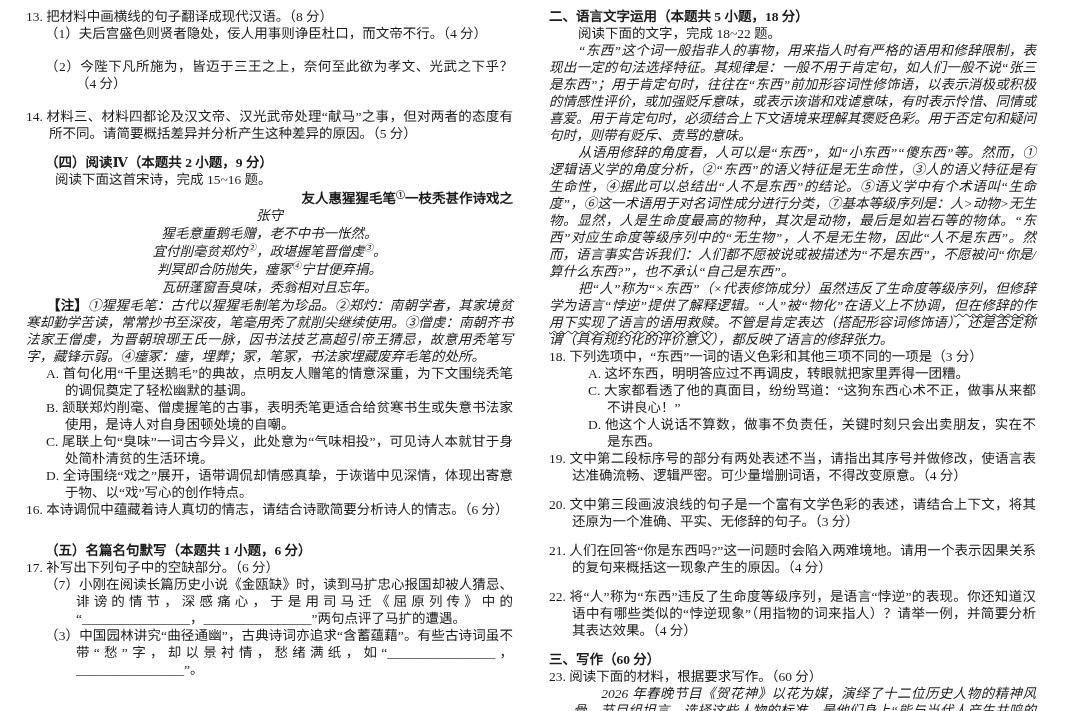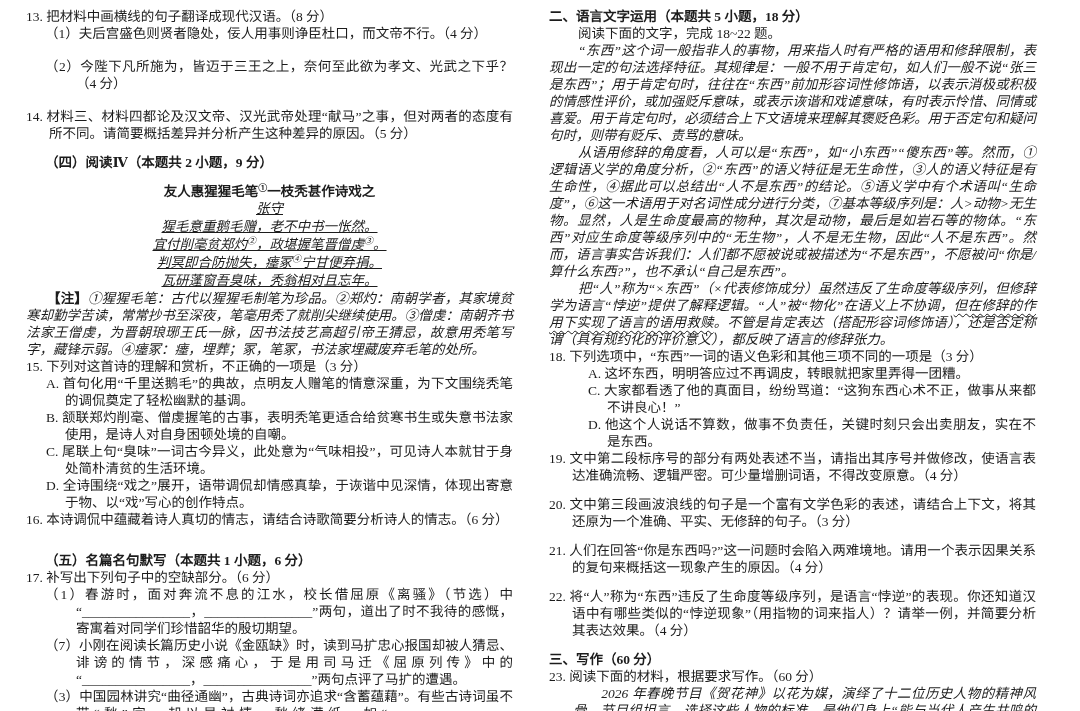--- a/index.html
+++ b/index.html
@@ -19,64 +19,63 @@
   .q{padding-left:23px;text-indent:-23px;}
   
   .sub{margin-left:19px;padding-left:31px;text-indent:-31px;}
   
   .opt{margin-left:20px;padding-left:19px;text-indent:-19px;}
   .optR{margin-left:39px;padding-left:19px;text-indent:-19px;}
   .intro{text-indent:2.15em;}
   .para{text-indent:2.15em;}
   .note{text-indent:1.55em;}
   .note b{font-style:normal;}
-  .poem-title{font-weight:bold;text-align:center;margin-top:12px;}
-  .poem-line{text-align:center;line-height:18px;text-decoration:underline;}
+  .poem-title{font-weight:bold;text-align:right;margin-top:2px;}
+  .poem-line{text-align:center;line-height:18px;}
   .mat{margin-left:24px;text-indent:2.1em;line-height:17.2px;}
   .wavy{text-decoration:underline;text-decoration-style:wavy;text-underline-offset:3px;text-decoration-thickness:1px;}
   
   .gap-ans{margin-bottom:16px;}
   .gap-sm{margin-bottom:24px;}
   .gap-md{margin-bottom:12px;}
   .mt-xs{}
 </style>
 </head>
 <body>
 
 <div class="page">
 
   <div class="col">
     <p class="q">13. 把材料中画横线的句子翻译成现代汉语。（8 分）</p>
     <p class="sub mt-xs gap-ans">（1）夫后宫盛色则贤者隐处，佞人用事则诤臣杜口，而文帝不行。（4 分）</p>
     <p class="sub gap-ans">（2）今陛下凡所施为，皆迈于三王之上，奈何至此欲为孝文、光武之下乎？（4 分）</p>
     <p class="q gap-md">14. 材料三、材料四都论及汉文帝、汉光武帝处理“献马”之事，但对两者的态度有所不同。请简要概括差异并分析产生这种差异的原因。（5 分）</p>
 
     <p class="heading" style="margin-left:19px;">（四）阅读Ⅳ（本题共 2 小题，9 分）</p>
+    <p class="intro">阅读下面这首宋诗，完成 15~16 题。</p>
 
     <div>
       <p class="poem-title"><span>友人惠猩猩毛笔</span><sup>①</sup><span>一枝秃甚作诗戏之</span></p>
       <p class="poem-line kai">张守</p>
       <p class="poem-line kai">猩毛意重鹅毛赠，老不中书一怅然。</p>
       <p class="poem-line kai"><span>宜付削毫贫郑灼</span><sup>②</sup><span>，政堪握笔晋僧虔</span><sup>③</sup><span>。</span></p>
       <p class="poem-line kai"><span>判冥即合防抛失，瘗冢</span><sup>④</sup><span>宁甘便弃捐。</span></p>
       <p class="poem-line kai">瓦研蓬窗吾臭味，秃翁相对且忘年。</p>
     </div>
 
     <p class="note kai"><b>【注】</b><span>①猩猩毛笔：古代以猩猩毛制笔为珍品。②郑灼：南朝学者，其家境贫寒却勤学苦读，常常抄书至深夜，笔毫用秃了就削尖继续使用。③僧虔：南朝齐书法家王僧虔，为晋朝琅琊王氏一脉，因书法技艺高超引帝王猜忌，故意用秃笔写字，藏锋示弱。④瘗冢：瘗，埋葬；冢，笔冢，书法家埋藏废弃毛笔的处所。</span></p>
 
-    <p class="q">15. 下列对这首诗的理解和赏析，不正确的一项是（3 分）</p>
     <p class="opt">A. 首句化用“千里送鹅毛”的典故，点明友人赠笔的情意深重，为下文围绕秃笔的调侃奠定了轻松幽默的基调。</p>
     <p class="opt">B. 颔联郑灼削毫、僧虔握笔的古事，表明秃笔更适合给贫寒书生或失意书法家使用，是诗人对自身困顿处境的自嘲。</p>
     <p class="opt">C. 尾联上句“臭味”一词古今异义，此处意为“气味相投”，可见诗人本就甘于身处简朴清贫的生活环境。</p>
     <p class="opt">D. 全诗围绕“戏之”展开，语带调侃却情感真挚，于诙谐中见深情，体现出寄意于物、以“戏”写心的创作特点。</p>
     <p class="q gap-sm">16. 本诗调侃中蕴藏着诗人真切的情志，请结合诗歌简要分析诗人的情志。（6 分）</p>
 
     <p class="heading" style="margin-left:19px;">（五）名篇名句默写（本题共 1 小题，6 分）</p>
     <p class="q">17. 补写出下列句子中的空缺部分。（6 分）</p>
-    <p class="sub">（1）春游时，面对奔流不息的江水，校长借屈原《离骚》（节选）中“________________，________________”两句，道出了时不我待的感慨，寄寓着对同学们珍惜韶华的殷切期望。</p>
     <p class="sub">（7）小刚在阅读长篇历史小说《金瓯缺》时，读到马扩忠心报国却被人猜忌、诽谤的情节，深感痛心，于是用司马迁《屈原列传》中的“________________，________________”两句点评了马扩的遭遇。</p>
     <p class="sub">（3）中国园林讲究“曲径通幽”，古典诗词亦追求“含蓄蕴藉”。有些古诗词虽不带“愁”字，却以景衬情，愁绪满纸，如“________________，________________”。</p>
 
   </div>
 
   <div class="col">
     <p class="heading">二、语言文字运用（本题共 5 小题，18 分）</p>
     <p class="intro">阅读下面的文字，完成 18~22 题。</p>
 
     <p class="para kai">“东西”这个词一般指非人的事物，用来指人时有严格的语用和修辞限制，表现出一定的句法选择特征。其规律是：一般不用于肯定句，如人们一般不说“张三是东西”；用于肯定句时，往往在“东西”前加形容词性修饰语，以表示消极或积极的情感性评价，或加强贬斥意味，或表示诙谐和戏谑意味，有时表示怜惜、同情或喜爱。用于肯定句时，必须结合上下文语境来理解其褒贬色彩。用于否定句和疑问句时，则带有贬斥、责骂的意味。</p>

